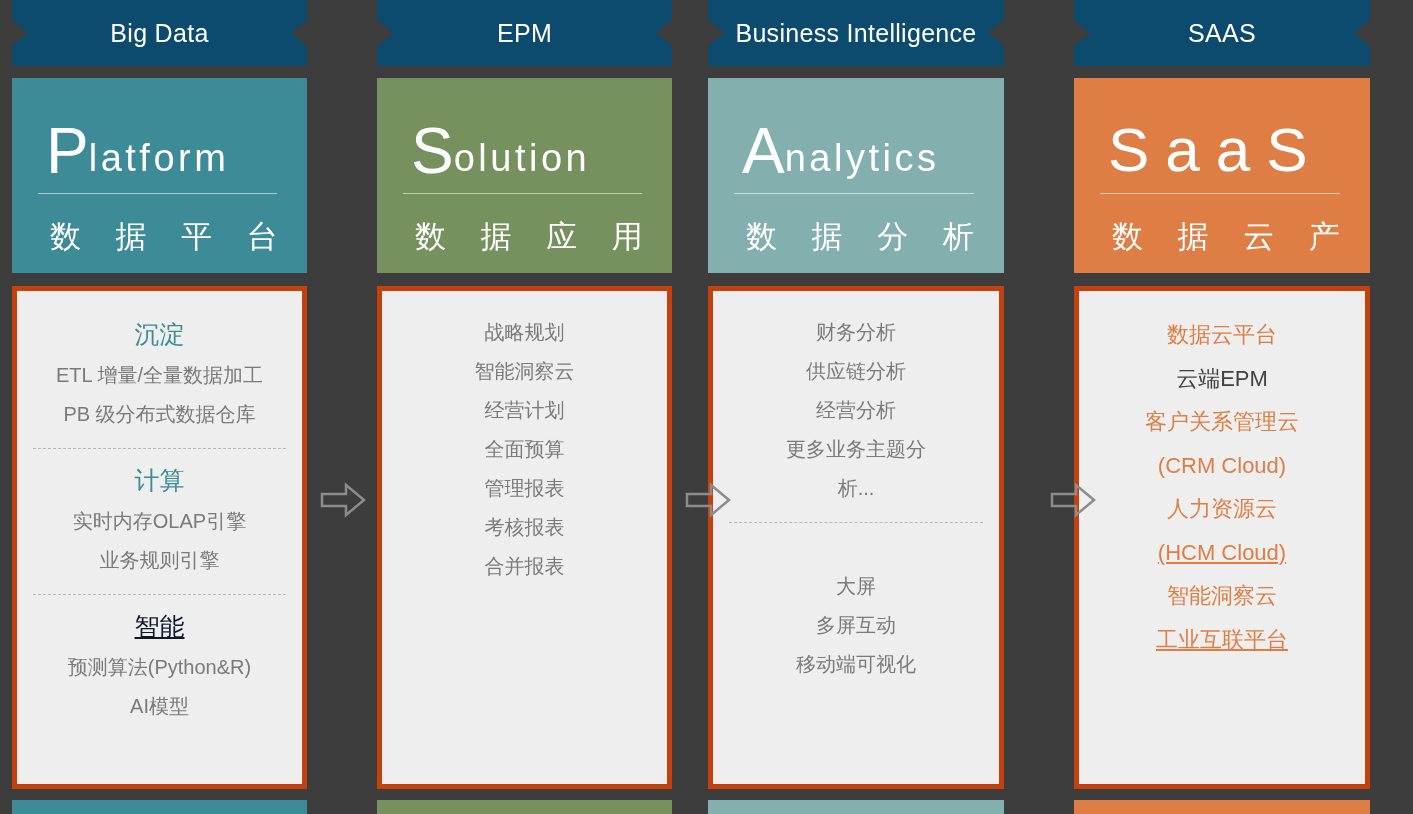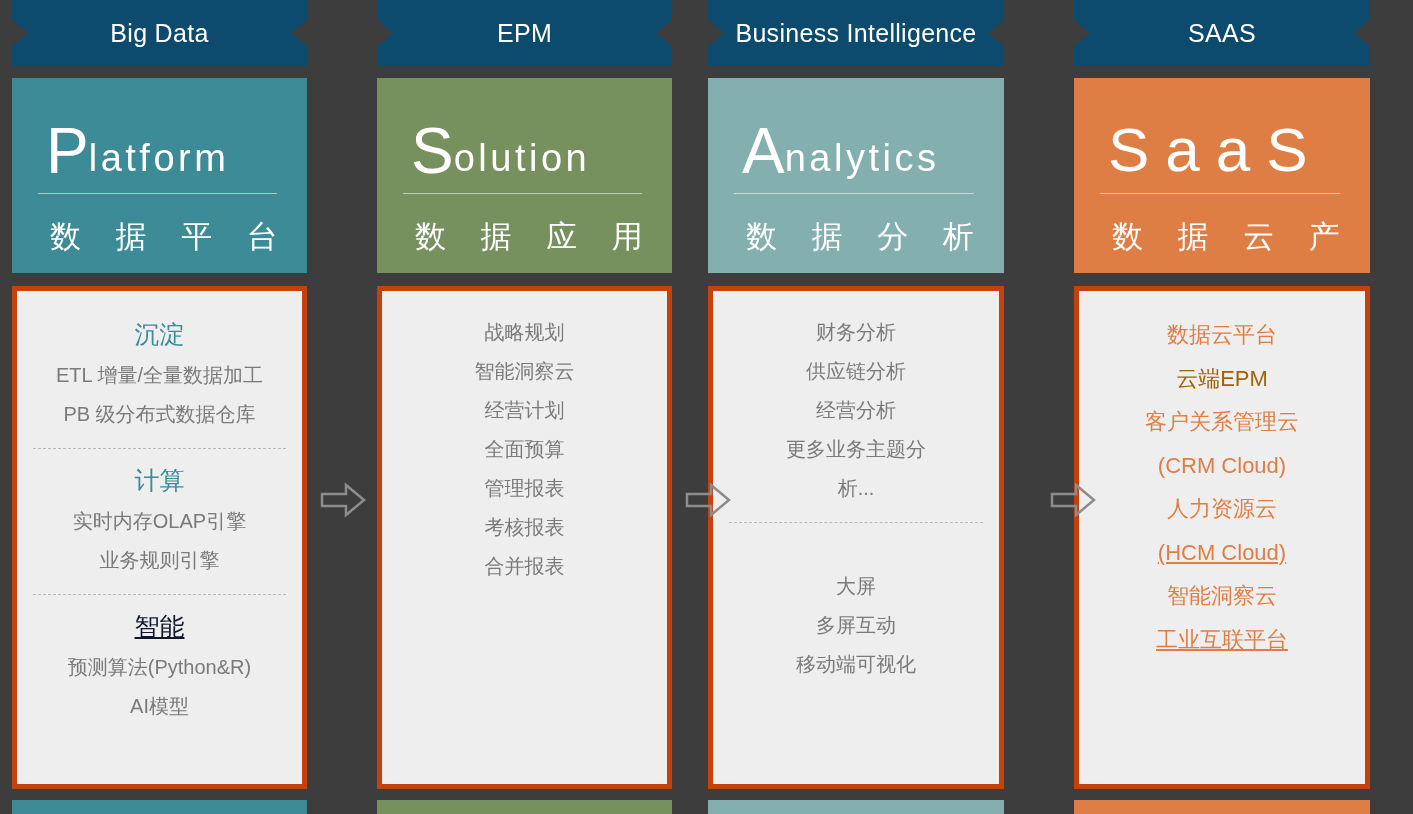--- a/index.html
+++ b/index.html
@@ -269,21 +269,21 @@
         <div class="head-en big">
           <span class="cap">S</span>
           <span class="rest">aaS</span>
         </div>
         <div class="head-rule"></div>
         <div class="head-cn">数 据 云 产 品</div>
       </div>
       <div class="panel">
         <div class="group">
           <div class="item accent" style="color: rgb(223, 126, 68);">数据云平台</div>
-          <div class="item accent" style="color: #a16207;">云端EPM</div>
+          <div class="item accent" style="color: #404040;">云端EPM</div>
           <div class="item accent" style="color: rgb(223, 126, 68);">客户关系管理云</div>
           <div class="item accent" style="color: rgb(223, 126, 68);">(CRM Cloud)</div>
           <div class="item accent" style="color: rgb(223, 126, 68);">人力资源云</div>
           <div class="item accent" style="color: rgb(223, 126, 68); text-decoration: underline;">(HCM Cloud)</div>
           <div class="item accent" style="color: rgb(223, 126, 68);">智能洞察云</div>
           <div class="item accent underline" style="color: rgb(223, 126, 68);">工业互联平台</div>
         </div>
       </div>
       <div class="footbar" style="background: rgb(223, 126, 68);"></div>
     </div>

